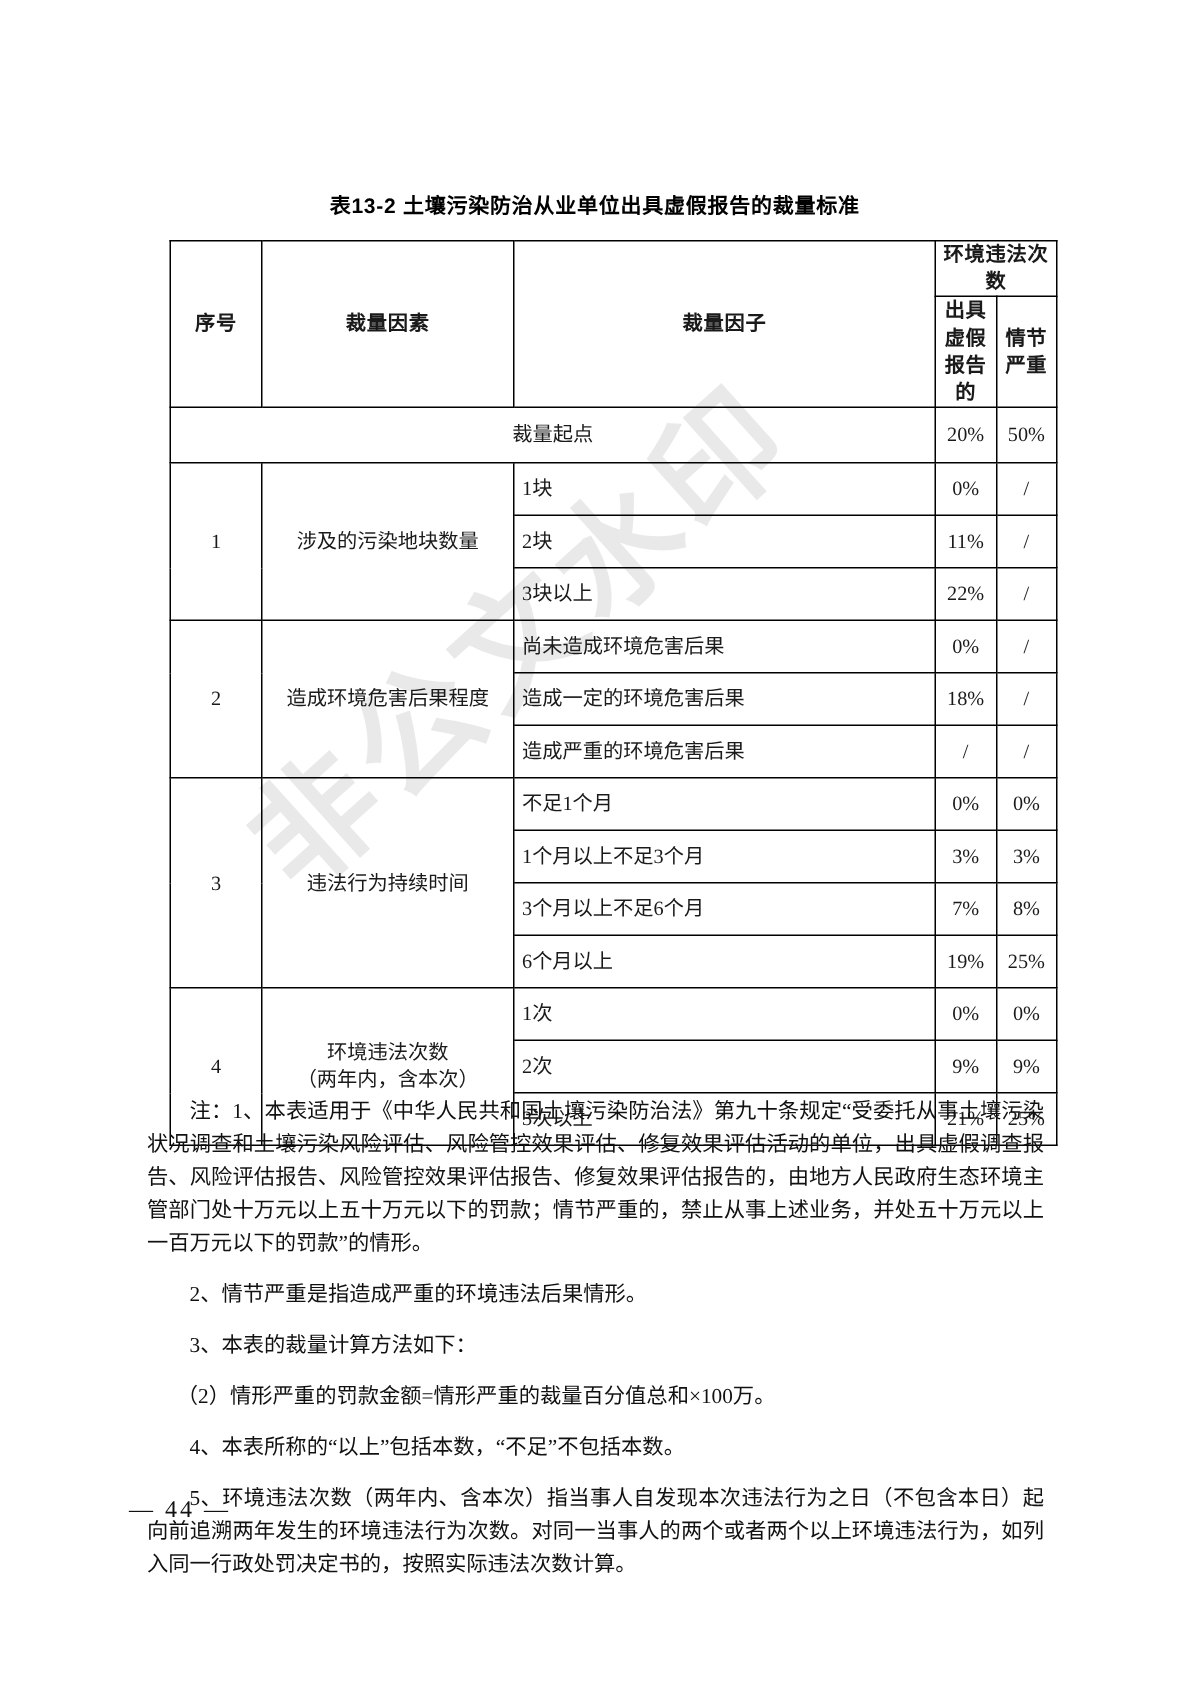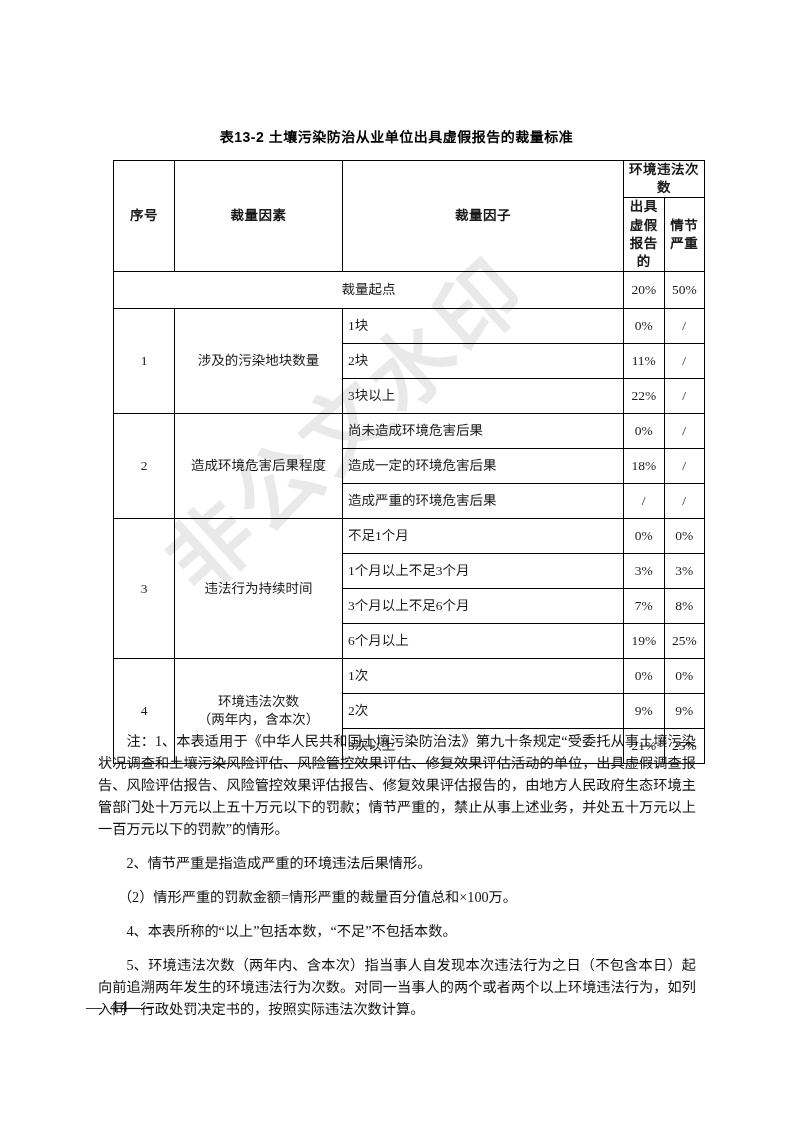--- a/index.html
+++ b/index.html
@@ -269,20 +269,21 @@
             <td class="c-p1 pct">21%</td>
             <td class="c-p2 pct">25%</td>
           </tr>
         </tbody>
       </table>
     </div>
 
     <div class="notes">
       <p>注：1、本表适用于《中华人民共和国土壤污染防治法》第九十条规定“受委托从事土壤污染状况调查和土壤污染风险评估、风险管控效果评估、修复效果评估活动的单位，出具虚假调查报告、风险评估报告、风险管控效果评估报告、修复效果评估报告的，由地方人民政府生态环境主管部门处十万元以上五十万元以下的罚款；情节严重的，禁止从事上述业务，并处五十万元以上一百万元以下的罚款”的情形。</p>
       <p>2、情节严重是指造成严重的环境违法后果情形。</p>
+      <p>3、本表的裁量计算方法如下：</p>
       <p class="sub">（2）情形严重的罚款金额=情形严重的裁量百分值总和×100万。</p>
       <p>4、本表所称的“以上”包括本数，“不足”不包括本数。</p>
       <p>5、环境违法次数（两年内、含本次）指当事人自发现本次违法行为之日（不包含本日）起向前追溯两年发生的环境违法行为次数。对同一当事人的两个或者两个以上环境违法行为，如列入同一行政处罚决定书的，按照实际违法次数计算。</p>
     </div>
 
     <div class="page-number">— 44 —</div>
 
   </div>
 </div>
 

